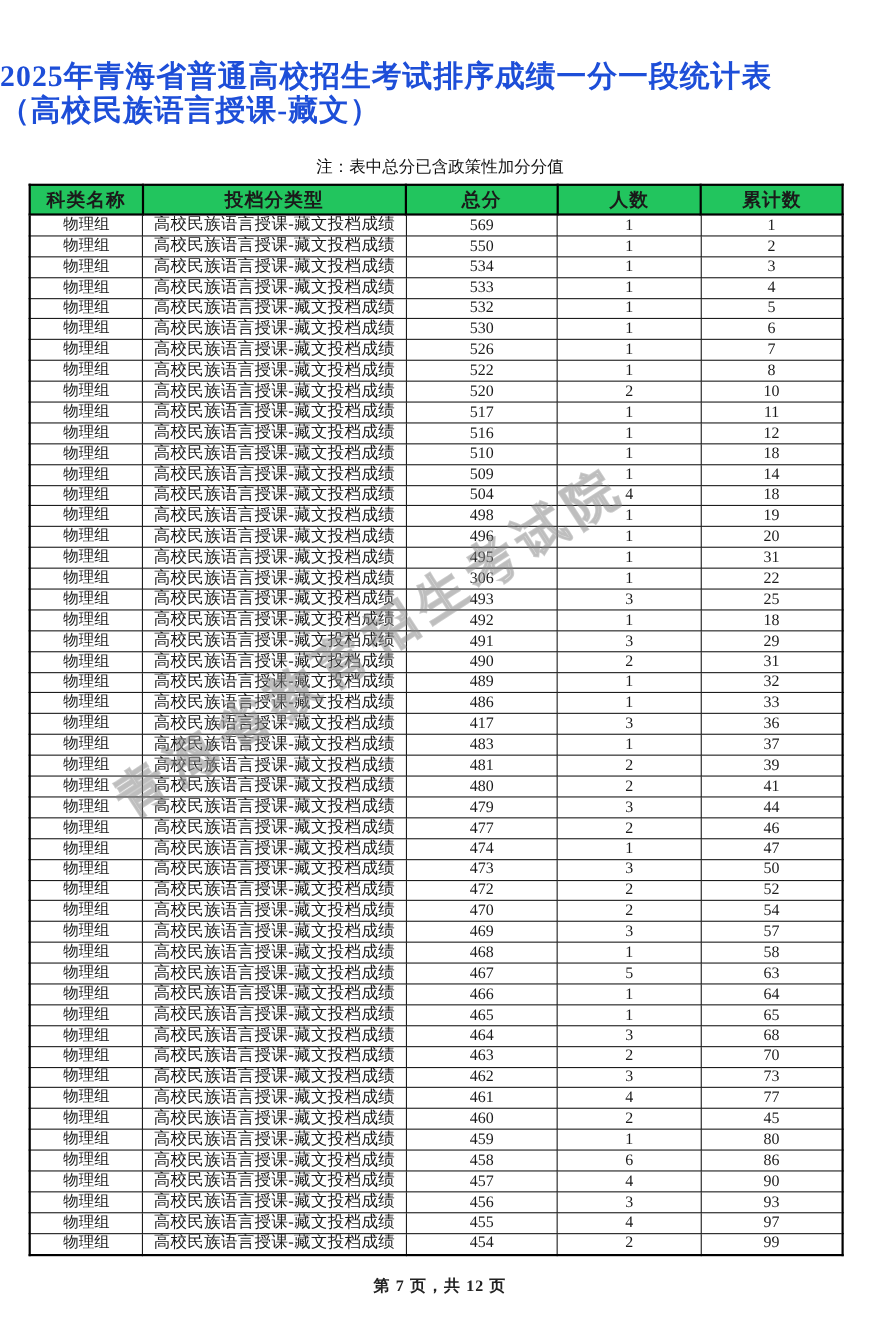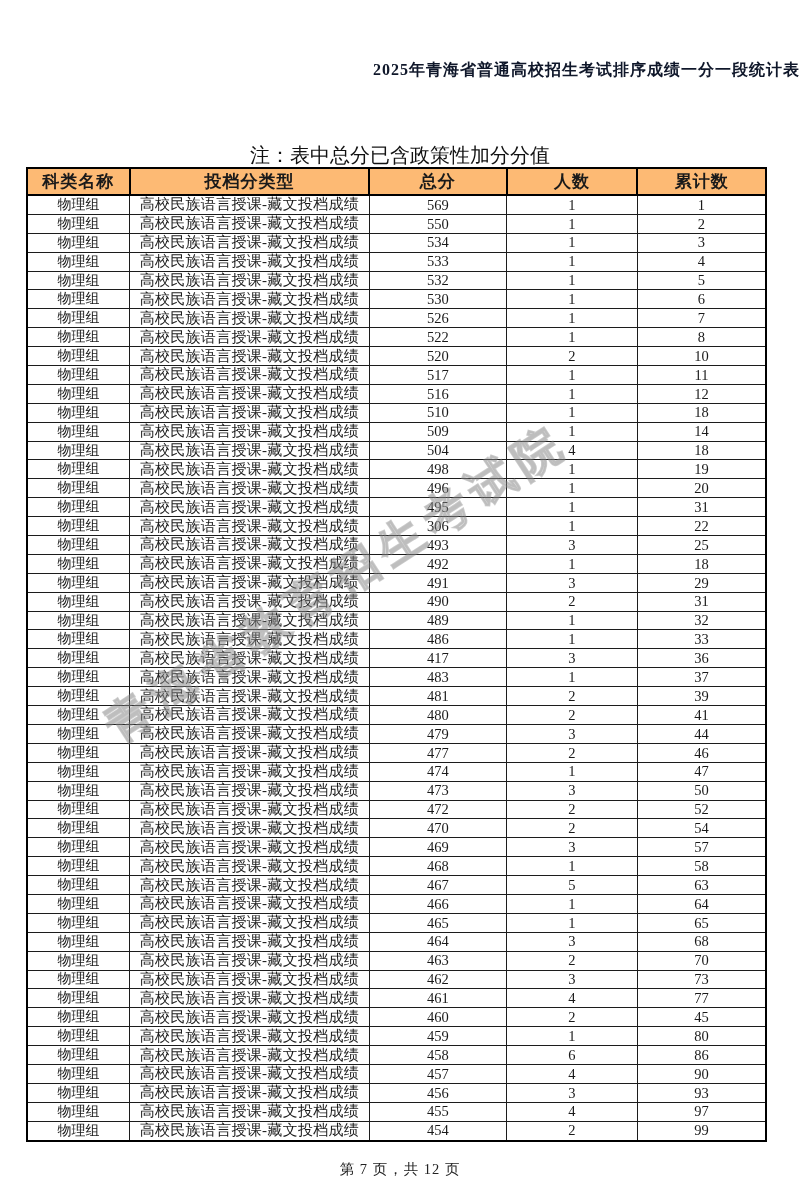--- a/index.html
+++ b/index.html
@@ -13,47 +13,47 @@
     position: relative;
     overflow: hidden;
     font-family: "Liberation Serif", "DejaVu Serif", serif;
     color: #1a1a1a;
   }
   .page-title {
     position: absolute;
     top: 54px;
     left: 0;
     width: 100%;
-    text-align: right;
-    font-size: 16px;
+    text-align: left;
+    font-size: 27px;
     font-weight: bold;
     line-height: 31px;
     letter-spacing: 1px;
-    color: #0f172a;
+    color: #1d4ed8;
   }
   .note-line {
     position: absolute;
     top: 142px;
     left: 0;
     width: 100%;
     text-align: center;
-    font-size: 20px;
+    font-size: 15px;
     color: #111;
   }
   table.score-table {
     position: absolute;
     top: 167px;
     left: 26px;
     width: 741px;
     border-collapse: collapse;
     table-layout: fixed;
     border: 2px solid #000;
   }
   table.score-table th {
-    background: #fdba74;
+    background: #22c55e;
     border: 2px solid #000;
     height: 25px;
     font-size: 17px;
     font-weight: bold;
     text-align: center;
     vertical-align: middle;
     padding: 0;
     line-height: 1;
     letter-spacing: 1px;
   }
@@ -82,20 +82,21 @@
   }
   .page-footer {
     position: absolute;
     top: 1160px;
     left: 0;
     width: 100%;
     text-align: center;
     font-size: 14.5px;
     letter-spacing: 1px;
     color: #222;
+    font-weight: bold;
   }
   .watermark {
     position: absolute;
     left: 110px;
     top: 700px;
     transform: rotate(-33deg);
     transform-origin: 0 50%;
     font-size: 46px;
     letter-spacing: 8px;
     font-weight: bold;
@@ -104,20 +105,21 @@
     -webkit-text-stroke: 1.5px rgba(130, 130, 130, 0.40);
     z-index: 5;
     pointer-events: none;
   }
 </style>
 </head>
 <body>
 
 <div class="page-title">
   <div>2025年青海省普通高校招生考试排序成绩一分一段统计表</div>
+  <div>（高校民族语言授课-藏文）</div>
 </div>
 
 <div class="note-line">注：表中总分已含政策性加分分值</div>
 
 <table class="score-table">
   <colgroup>
     <col style="width:13.9%">
     <col style="width:32.4%">
     <col style="width:18.6%">
     <col style="width:17.7%">

